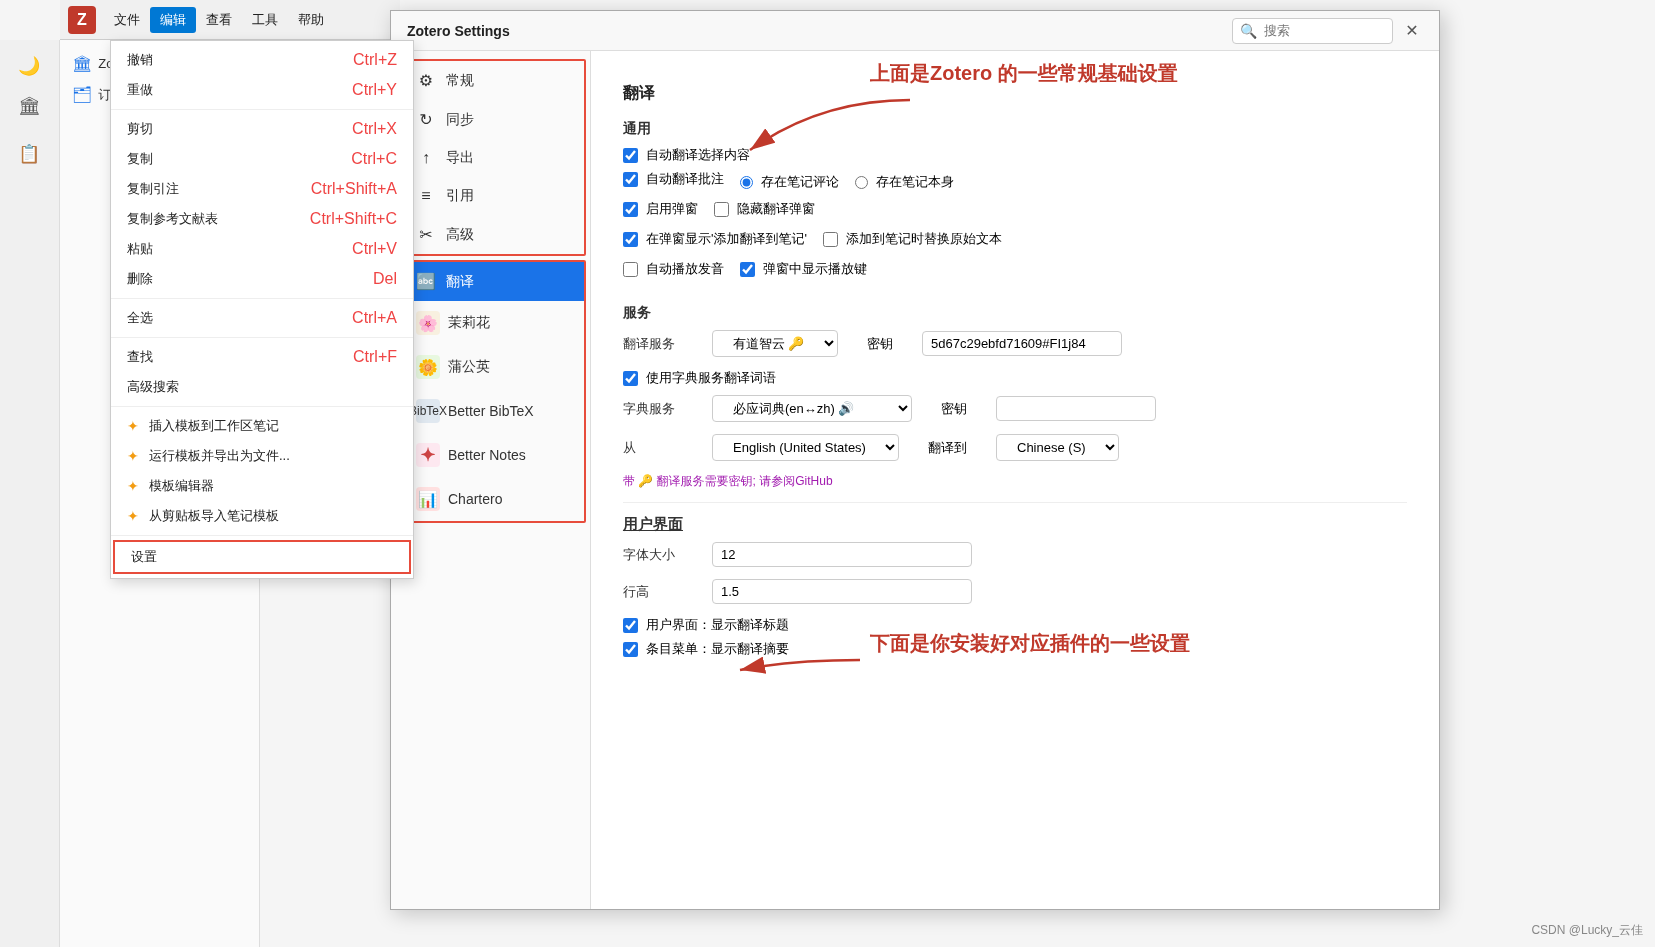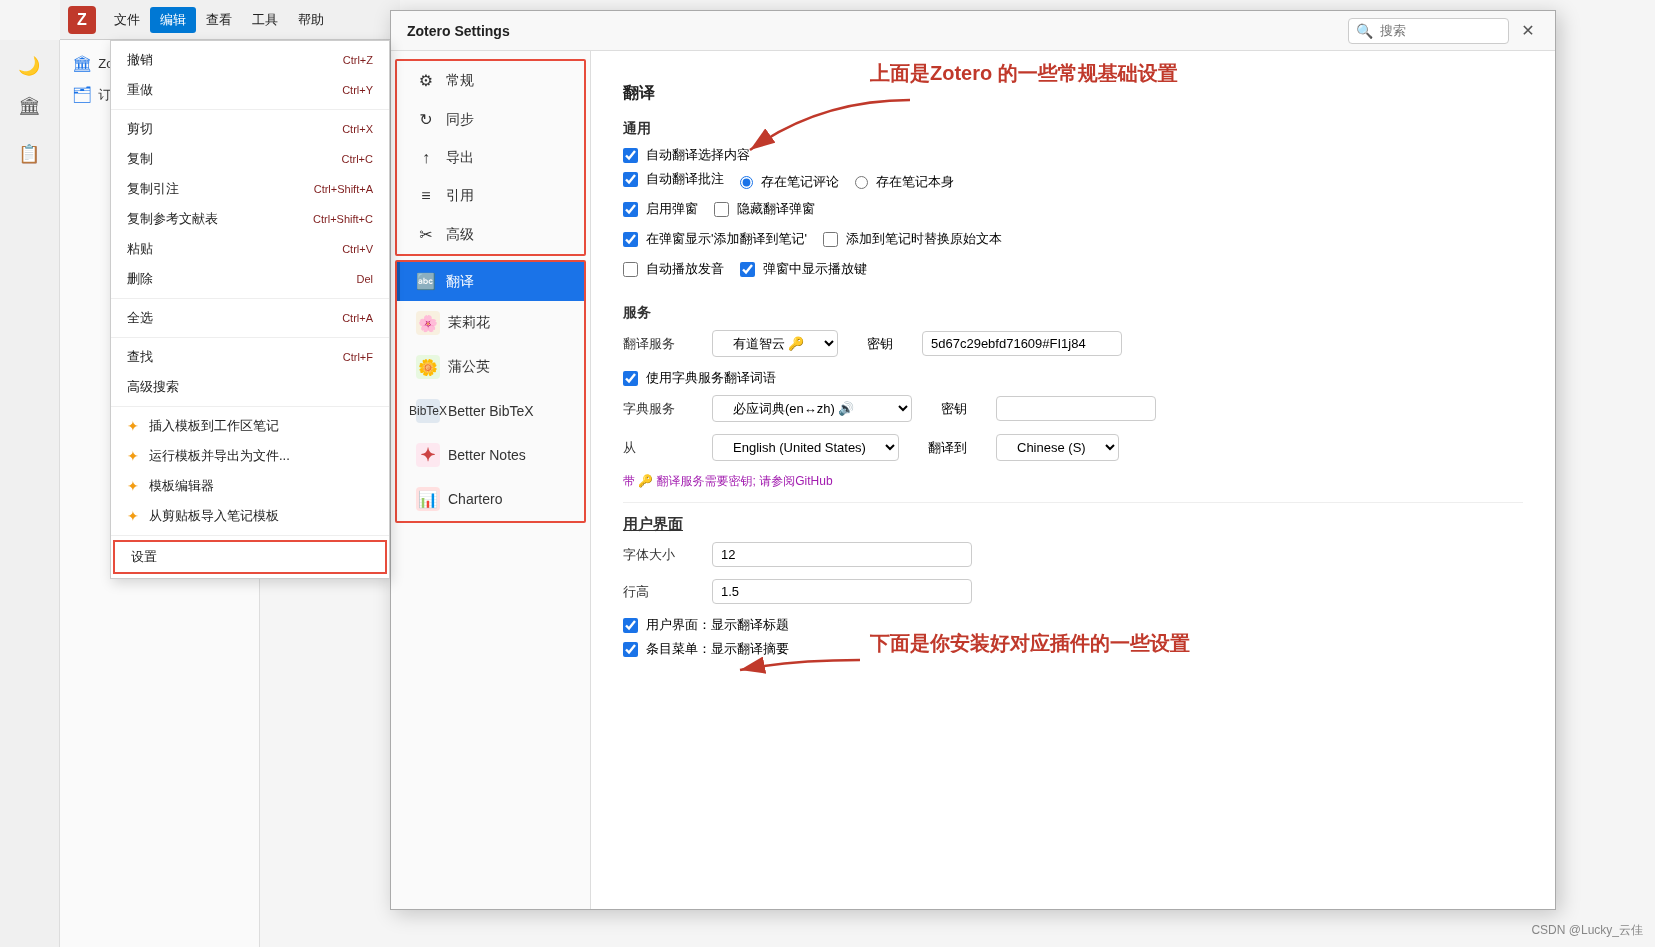--- a/index.html
+++ b/index.html
@@ -49,59 +49,59 @@
       font-size: 13px;
       color: #222;
     }
     .menubar-item.active { background: #0078d4; color: white; }
 
     
     .dropdown-menu {
       position: absolute;
       top: 40px;
       left: 110px;
-      width: 280px;
+      width: 304px;
       background: white;
       border: 1px solid #ccc;
       box-shadow: 2px 4px 12px rgba(0,0,0,0.15);
       z-index: 100;
       padding: 4px 0;
     }
     .dropdown-item {
       display: flex;
       align-items: center;
       justify-content: space-between;
       padding: 6px 16px;
       cursor: pointer;
       font-size: 13px;
       color: #222;
     }
     .dropdown-item .shortcut {
-      color: #7f1d1d;
-      font-size: 11px;
+      color: #ef4444;
+      font-size: 16px;
     }
     .dropdown-item .label { flex: 1; }
     .dropdown-divider {
       height: 1px;
       background: #eee;
       margin: 4px 0;
     }
     .dropdown-item .icon-star {
       width: 16px; height: 16px;
       color: #f39c12;
       margin-right: 6px;
       font-size: 14px;
     }
 
     
     .settings-window {
       position: absolute;
       top: 10px;
       left: 390px;
-      width: 1166px;
+      width: 1050px;
       height: 900px;
       background: white;
       border: 1px solid #aaa;
       box-shadow: 4px 4px 20px rgba(0,0,0,0.2);
       z-index: 50;
       display: flex;
       flex-direction: column;
     }
     .settings-titlebar {
       display: flex;

